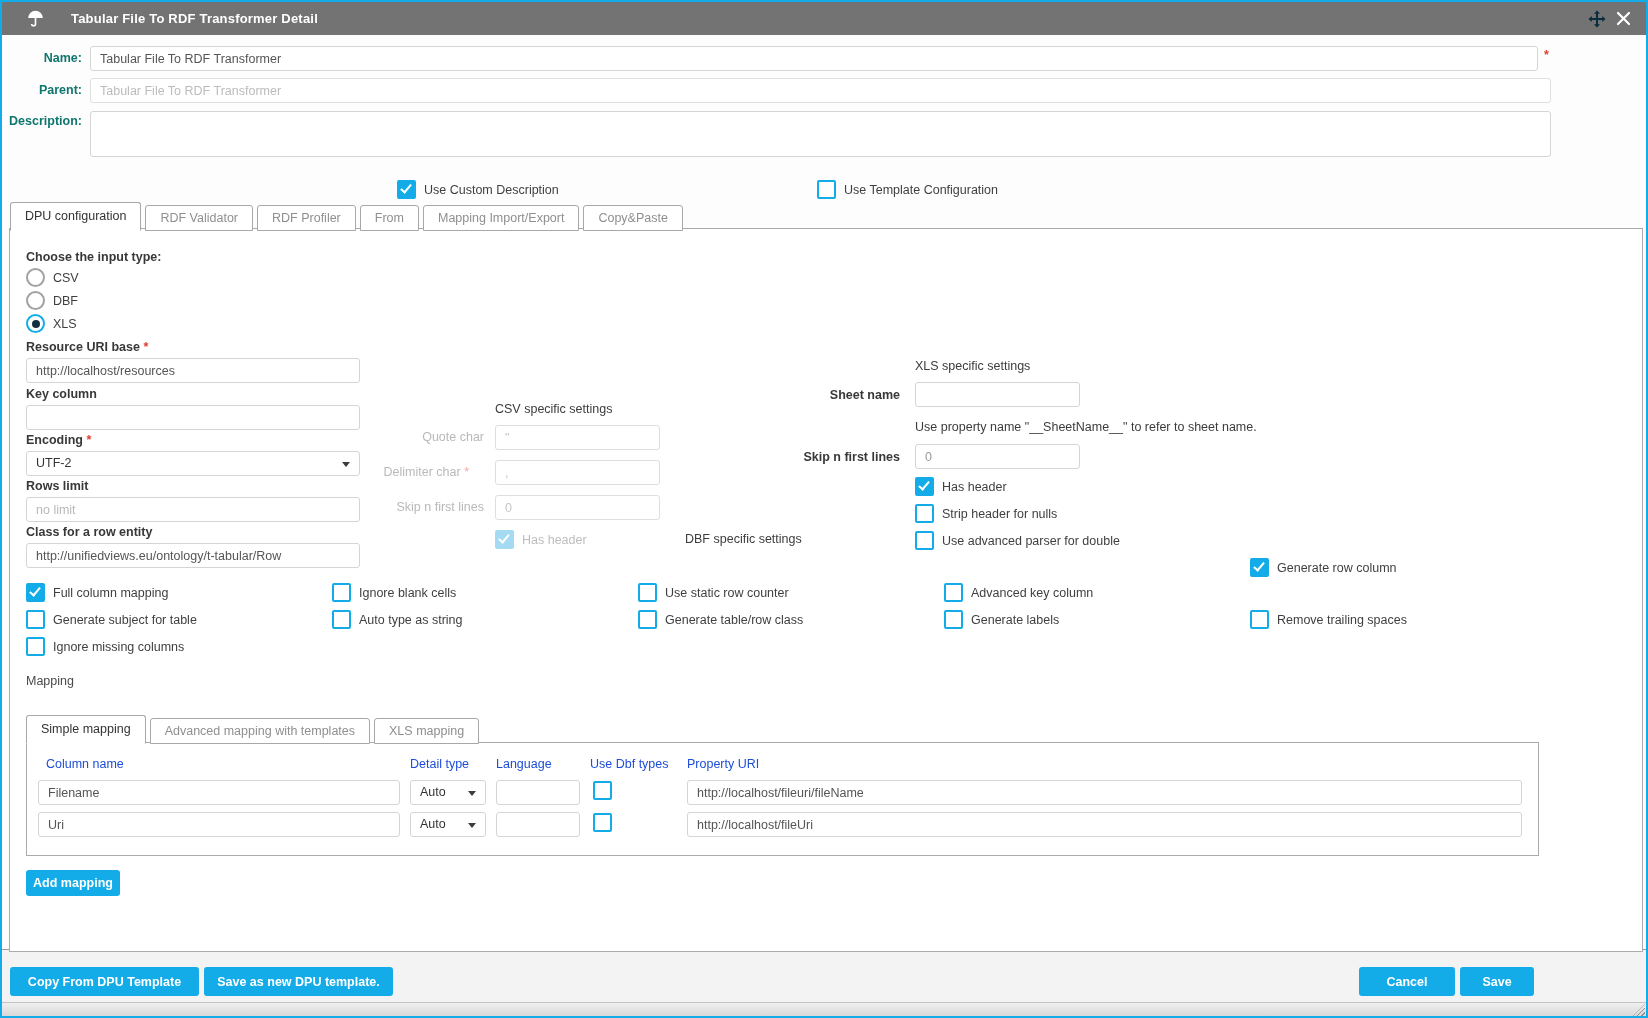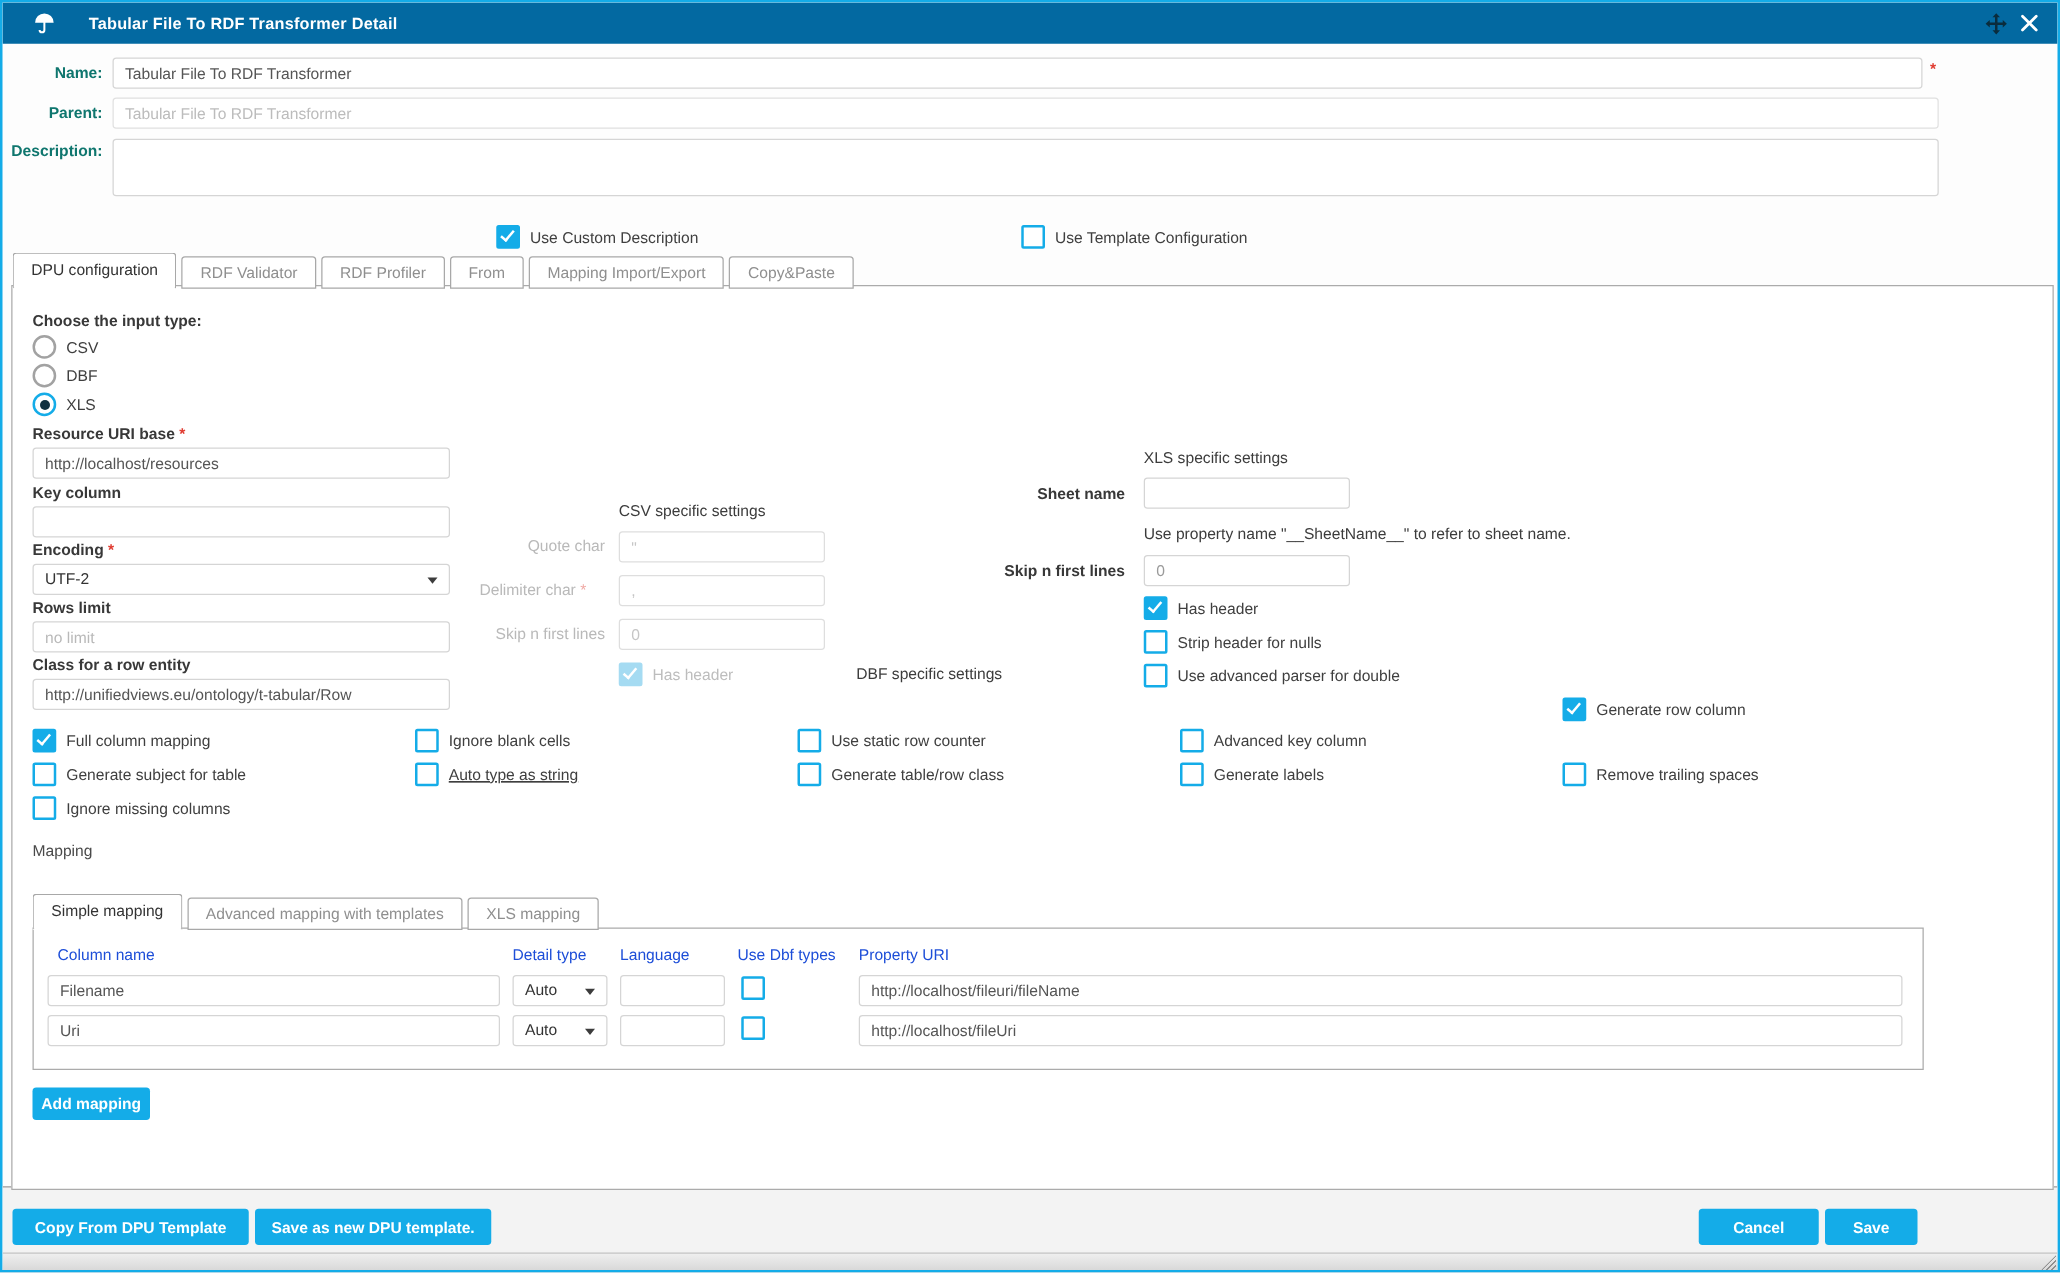--- a/index.html
+++ b/index.html
@@ -1,18 +1,18 @@
 <!DOCTYPE html>
 <html><head>
 <meta charset="utf-8">
 <style>
   html,body{margin:0;padding:0;background:#cfd8dc;font-family:"Liberation Sans","DejaVu Sans",sans-serif;}
   .window{position:relative;width:1648px;height:1018px;background:#fdfdfd;border:2px solid #14ACE8;box-sizing:border-box;overflow:hidden;}
   
-  .titlebar{position:absolute;left:0;top:0;right:0;height:33px;background:#0369a1;display:flex;align-items:center;}
+  .titlebar{position:absolute;left:0;top:0;right:0;height:33px;background:#737373;display:flex;align-items:center;}
   .titlebar .ticon{margin-left:24px;display:inline-flex;}
   .titlebar .title{color:#fff;font-weight:bold;font-size:13px;margin-left:26px;letter-spacing:.2px;}
   .titlebar .spacer{flex:1;}
   .titlebar .tbtn{width:26px;height:26px;display:inline-flex;align-items:center;justify-content:center;cursor:pointer;}
   .titlebar .tbtn.close{margin-right:10px;}
   
   .flabel{position:absolute;left:0;width:80px;text-align:right;font-weight:bold;color:#0f766e;font-size:12.5px;}
   .ti{position:absolute;border:1px solid #d5d5d5;border-radius:3px;background:#fff;height:25px;box-sizing:border-box;
       font-family:"Liberation Sans","DejaVu Sans",sans-serif;font-size:12.5px;color:#555;padding:0 9px;outline:none;}
   .ti::placeholder{color:#b9b9b9;}
@@ -210,21 +210,21 @@
     <span class="cblabel">Advanced key column</span>
   </div>
   <div class="cbrow" style="left:1248px;top:556px;z-index:2;">
     <span class="cb checked"></span>
     <span class="cblabel">Generate row column</span>
   </div>
   <div class="cbrow" style="left:24px;top:608px;z-index:2;">
     <span class="cb"></span>
     <span class="cblabel">Generate subject for table</span>
   </div>
-  <div class="cbrow" style="left:330px;top:608px;z-index:2;text-decoration:underline;">
+  <div class="cbrow" style="left:330px;top:608px;z-index:2;">
     <span class="cb"></span>
     <span class="cblabel">Auto type as string</span>
   </div>
   <div class="cbrow" style="left:636px;top:608px;z-index:2;">
     <span class="cb"></span>
     <span class="cblabel">Generate table/row class</span>
   </div>
   <div class="cbrow" style="left:942px;top:608px;z-index:2;">
     <span class="cb"></span>
     <span class="cblabel">Generate labels</span>

